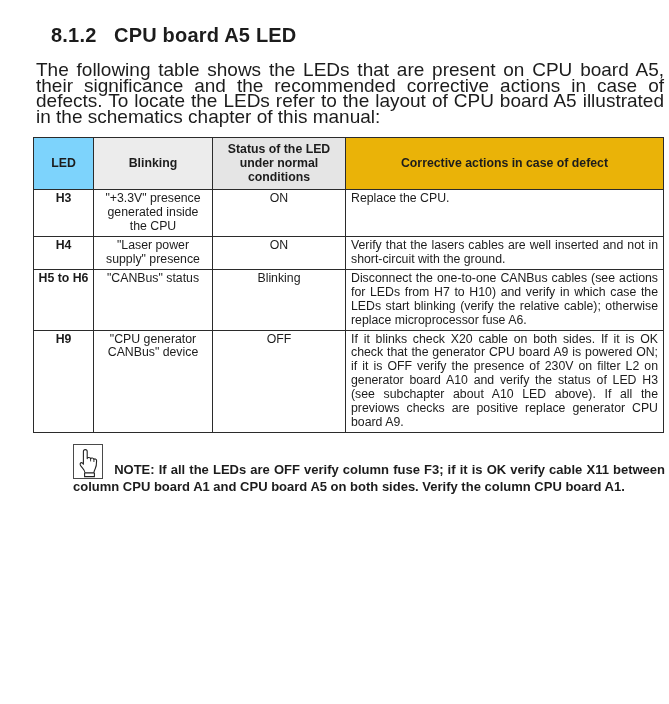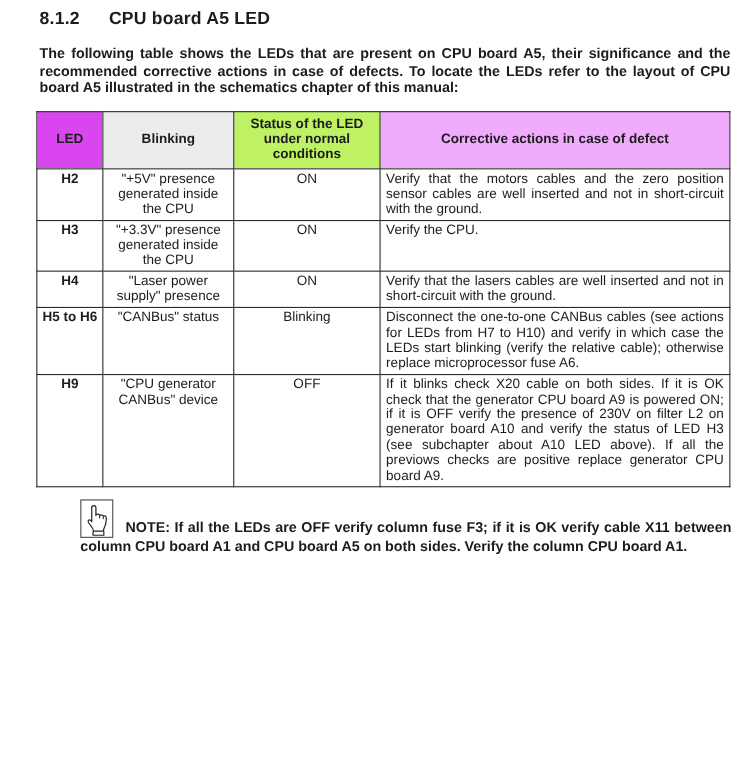--- a/index.html
+++ b/index.html
@@ -7,34 +7,33 @@
   body {
     width: 669px; height: 704px;
     background: #ffffff;
     color: #1c1c1c;
     font-family: "Liberation Sans", sans-serif;
     overflow: hidden;
   }
   .page { padding: 9px 7px 0 36px; }
 
   h1.section-heading {
-    font-size: 16px;
+    font-size: 20px;
     font-weight: bold;
-    margin: 0;
+    margin: 15px;
     letter-spacing: 0.2px;
   }
   .sec-num { display: inline-block; width: 63px; }
 
   p.intro {
     width: 628px;
-    font-size: 13px;
+    font-size: 19px;
     line-height: 15.6px;
     text-align: justify;
     margin: 14px 0 0 0;
-    font-weight: bold;
   }
 
   table.led-table {
     border-collapse: collapse;
     table-layout: fixed;
     width: 630px;
     margin: 13px 0 0 -3px;
   }
   th, td {
     border: 1px solid #2b2b2b;
@@ -86,39 +85,33 @@
 
   <table class="led-table">
     <colgroup>
       <col style="width:60px">
       <col style="width:119px">
       <col style="width:133px">
       <col style="width:318px">
     </colgroup>
     <thead>
       <tr>
-        <th style="background: #d946ef;">LED</th>
+        <th style="background: #7dd3fc;">LED</th>
         <th style="background: rgb(236, 236, 236);">Blinking</th>
-        <th style="background: #bef264;">Status of the LED under normal conditions</th>
-        <th style="background: #f0abfc;">Corrective actions in case of defect</th>
+        <th style="background: #e5e5e5;">Status of the LED under normal conditions</th>
+        <th style="background: #eab308;">Corrective actions in case of defect</th>
       </tr>
     </thead>
     <tbody>
-  <tr>
-    <td class="c-led">H2</td>
-    <td class="c-fn">"+5V" presence generated inside the CPU</td>
-    <td class="c-st">ON</td>
-    <td class="c-act">Verify that the motors cables and the zero position sensor cables are well inserted and not in short-circuit with the ground.</td>
-  </tr>
 
   <tr>
     <td class="c-led">H3</td>
     <td class="c-fn">"+3.3V" presence generated inside the CPU</td>
     <td class="c-st">ON</td>
-    <td class="c-act">Verify the CPU.</td>
+    <td class="c-act">Replace the CPU.</td>
   </tr>
 
   <tr>
     <td class="c-led">H4</td>
     <td class="c-fn">"Laser power supply" presence</td>
     <td class="c-st">ON</td>
     <td class="c-act">Verify that the lasers cables are well inserted and not in short-circuit with the ground.</td>
   </tr>
 
   <tr>

